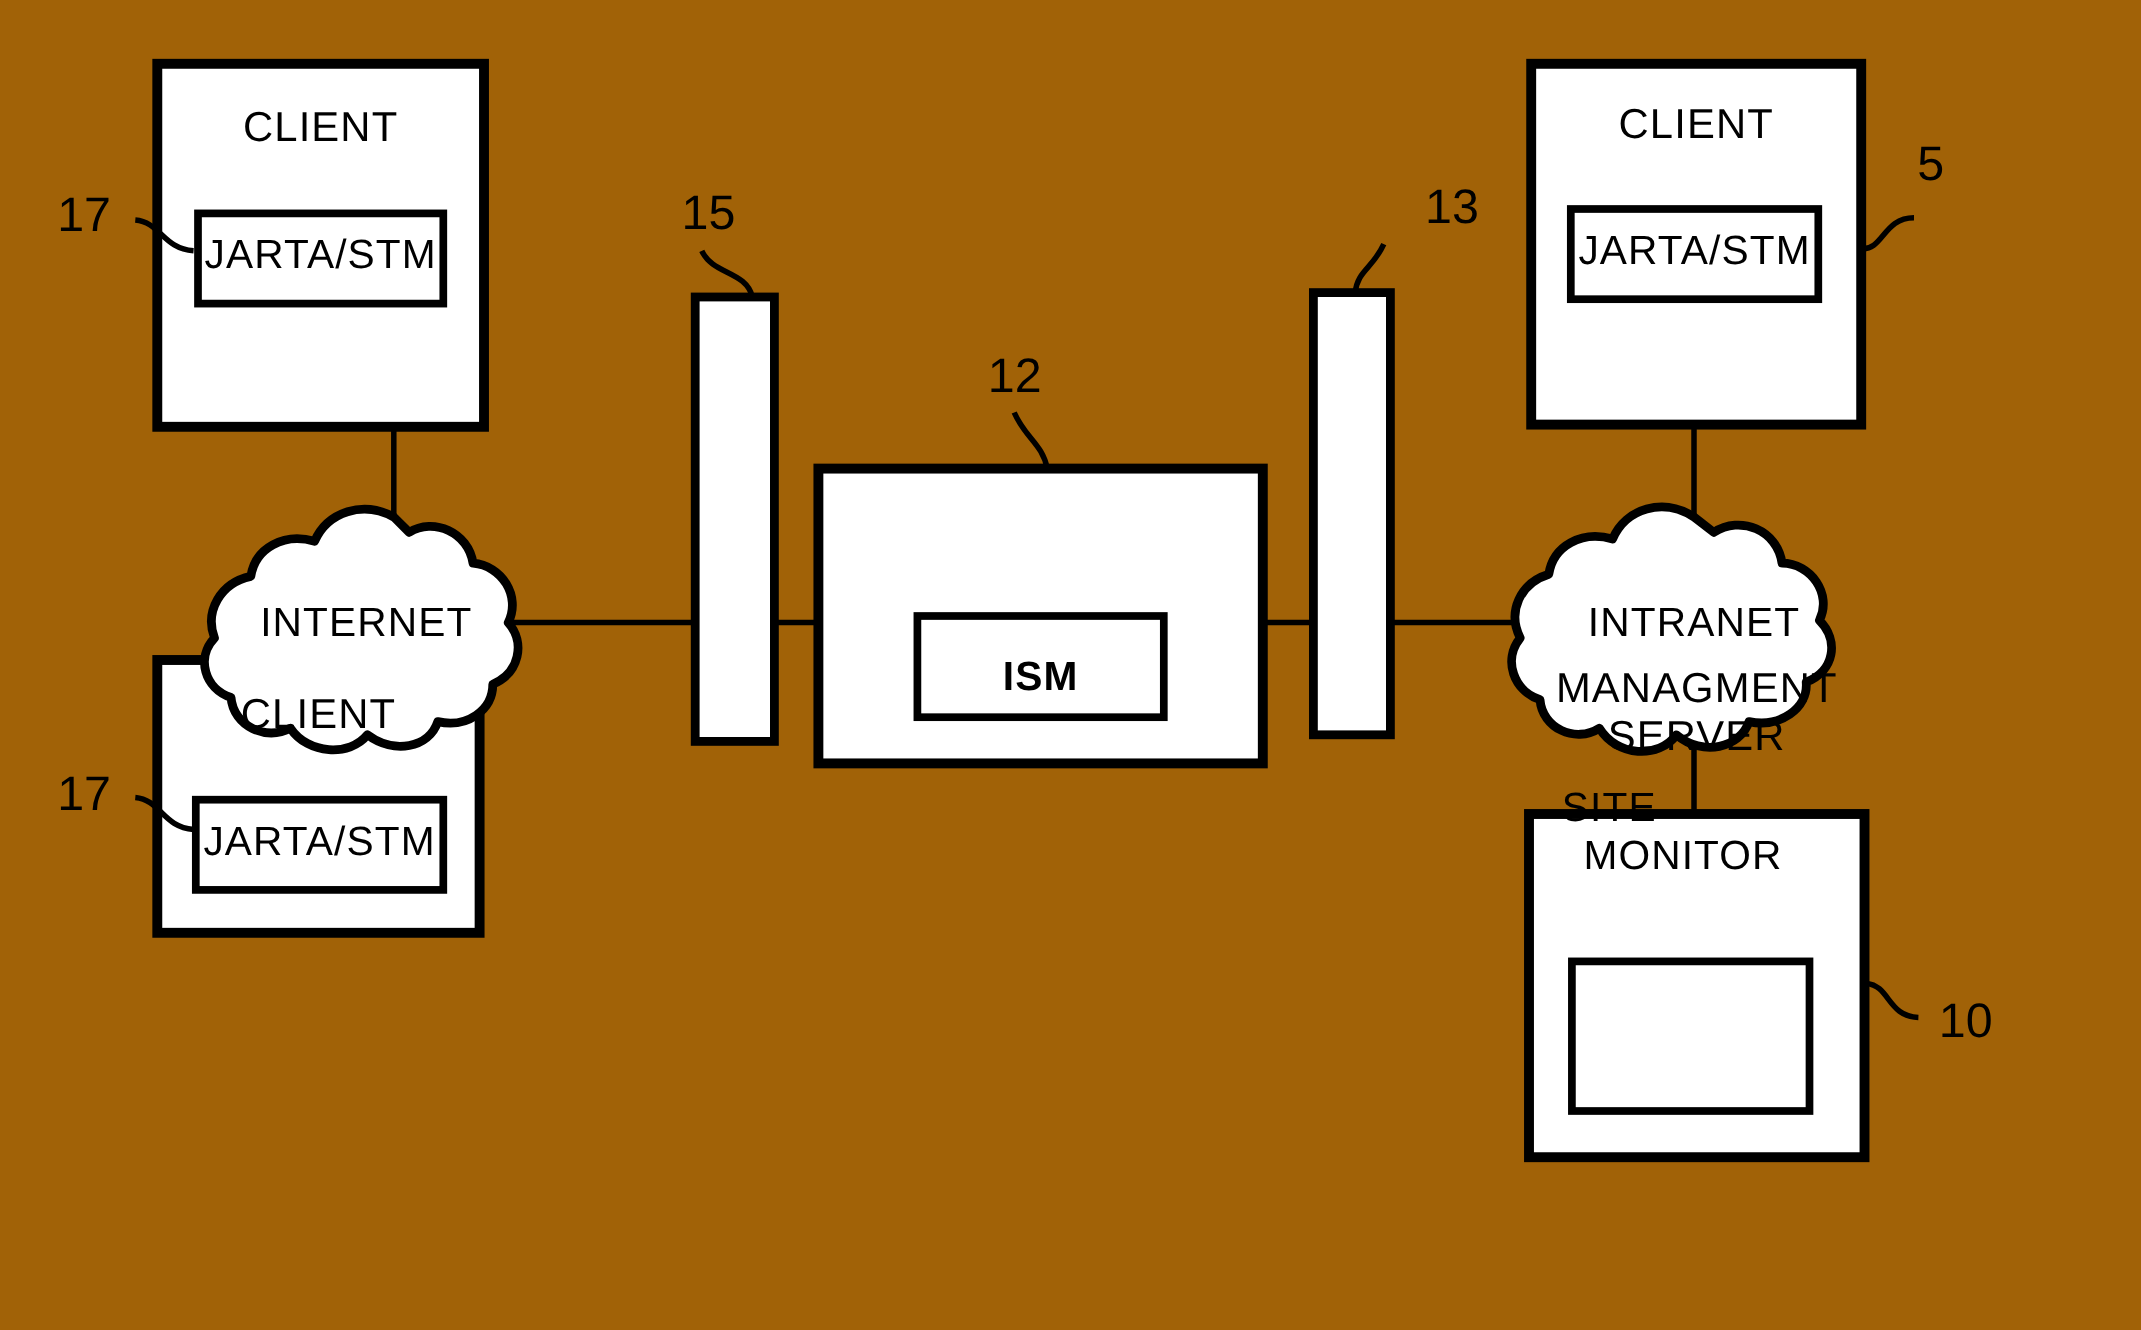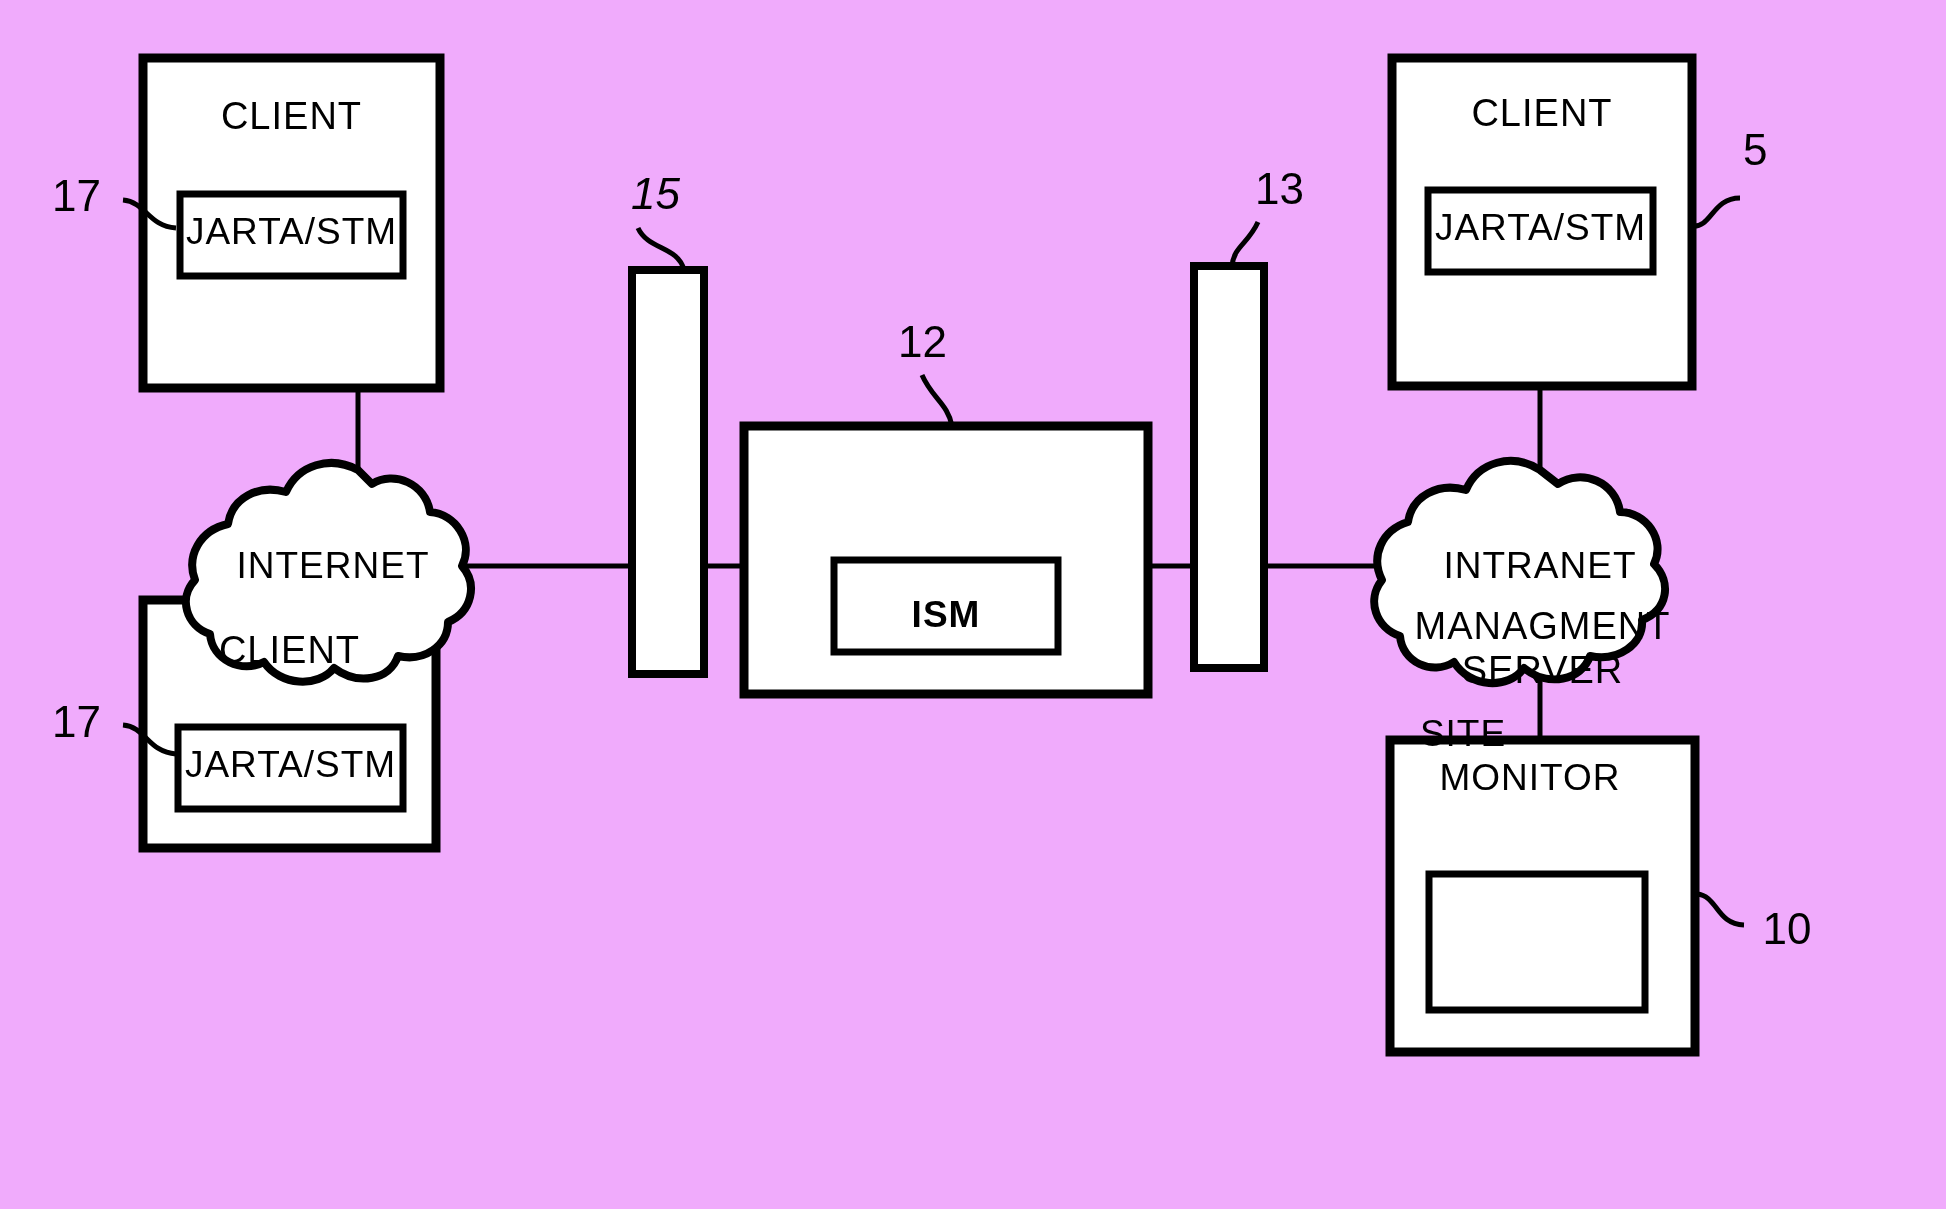--- a/index.html
+++ b/index.html
@@ -5,21 +5,21 @@
 <style>
   html, body {
     margin: 0;
     padding: 0;
     background: #ffffff;
   }
   #figure {
     position: relative;
     width: 1946px;
     height: 1209px;
-    background: #f0abfc;
+    background: #a16207;
     font-family: "Liberation Sans", sans-serif;
     overflow: hidden;
   }
   #fig-svg {
     position: absolute;
     left: 0;
     top: 0;
     width: 1946px;
     height: 1209px;
   }
@@ -162,19 +162,19 @@
   <div class="node-label box-title" style="left:1392px; top:93px; width:300px;">CLIENT</div>
   <div class="node-label inner-title" style="left:1428px; top:208px; width:225px;">JARTA/STM</div>
 
   <div class="node-label box-title two-line" style="left:1390px; top:605px; width:305px; top:605px;">MANAGMENT</div>
   <div class="node-label box-title" style="left:1390px; top:650px; width:305px;">SERVER</div>
   <div class="node-label inner-title" style="left:1355px; top:714px; width:216px;">SITE</div>
   <div class="node-label inner-title" style="left:1422px; top:758px; width:216px;">MONITOR</div>
 
   <div class="ref-num" style="left:52px; top:172px; width:72px; text-align:left;">17</div>
   <div class="ref-num" style="left:52px; top:698px; width:72px; text-align:left;">17</div>
-  <div class="ref-num" style="left:608px; top:170px; width:72px; text-align:right;font-style:italic;">15</div>
+  <div class="ref-num" style="left:608px; top:170px; width:72px; text-align:center;">15</div>
   <div class="ref-num" style="left:898px; top:318px; width:72px; text-align:left;">12</div>
-  <div class="ref-num" style="left:1232px; top:165px; width:72px; text-align:right;">13</div>
+  <div class="ref-num" style="left:1284px; top:165px; width:72px; text-align:center;">13</div>
   <div class="ref-num" style="left:1743px; top:126px; width:80px; text-align:left;">5</div>
   <div class="ref-num" style="left:1747px; top:905px; width:80px; text-align:center;">10</div>
 
 </div>
 
 </body></html>

